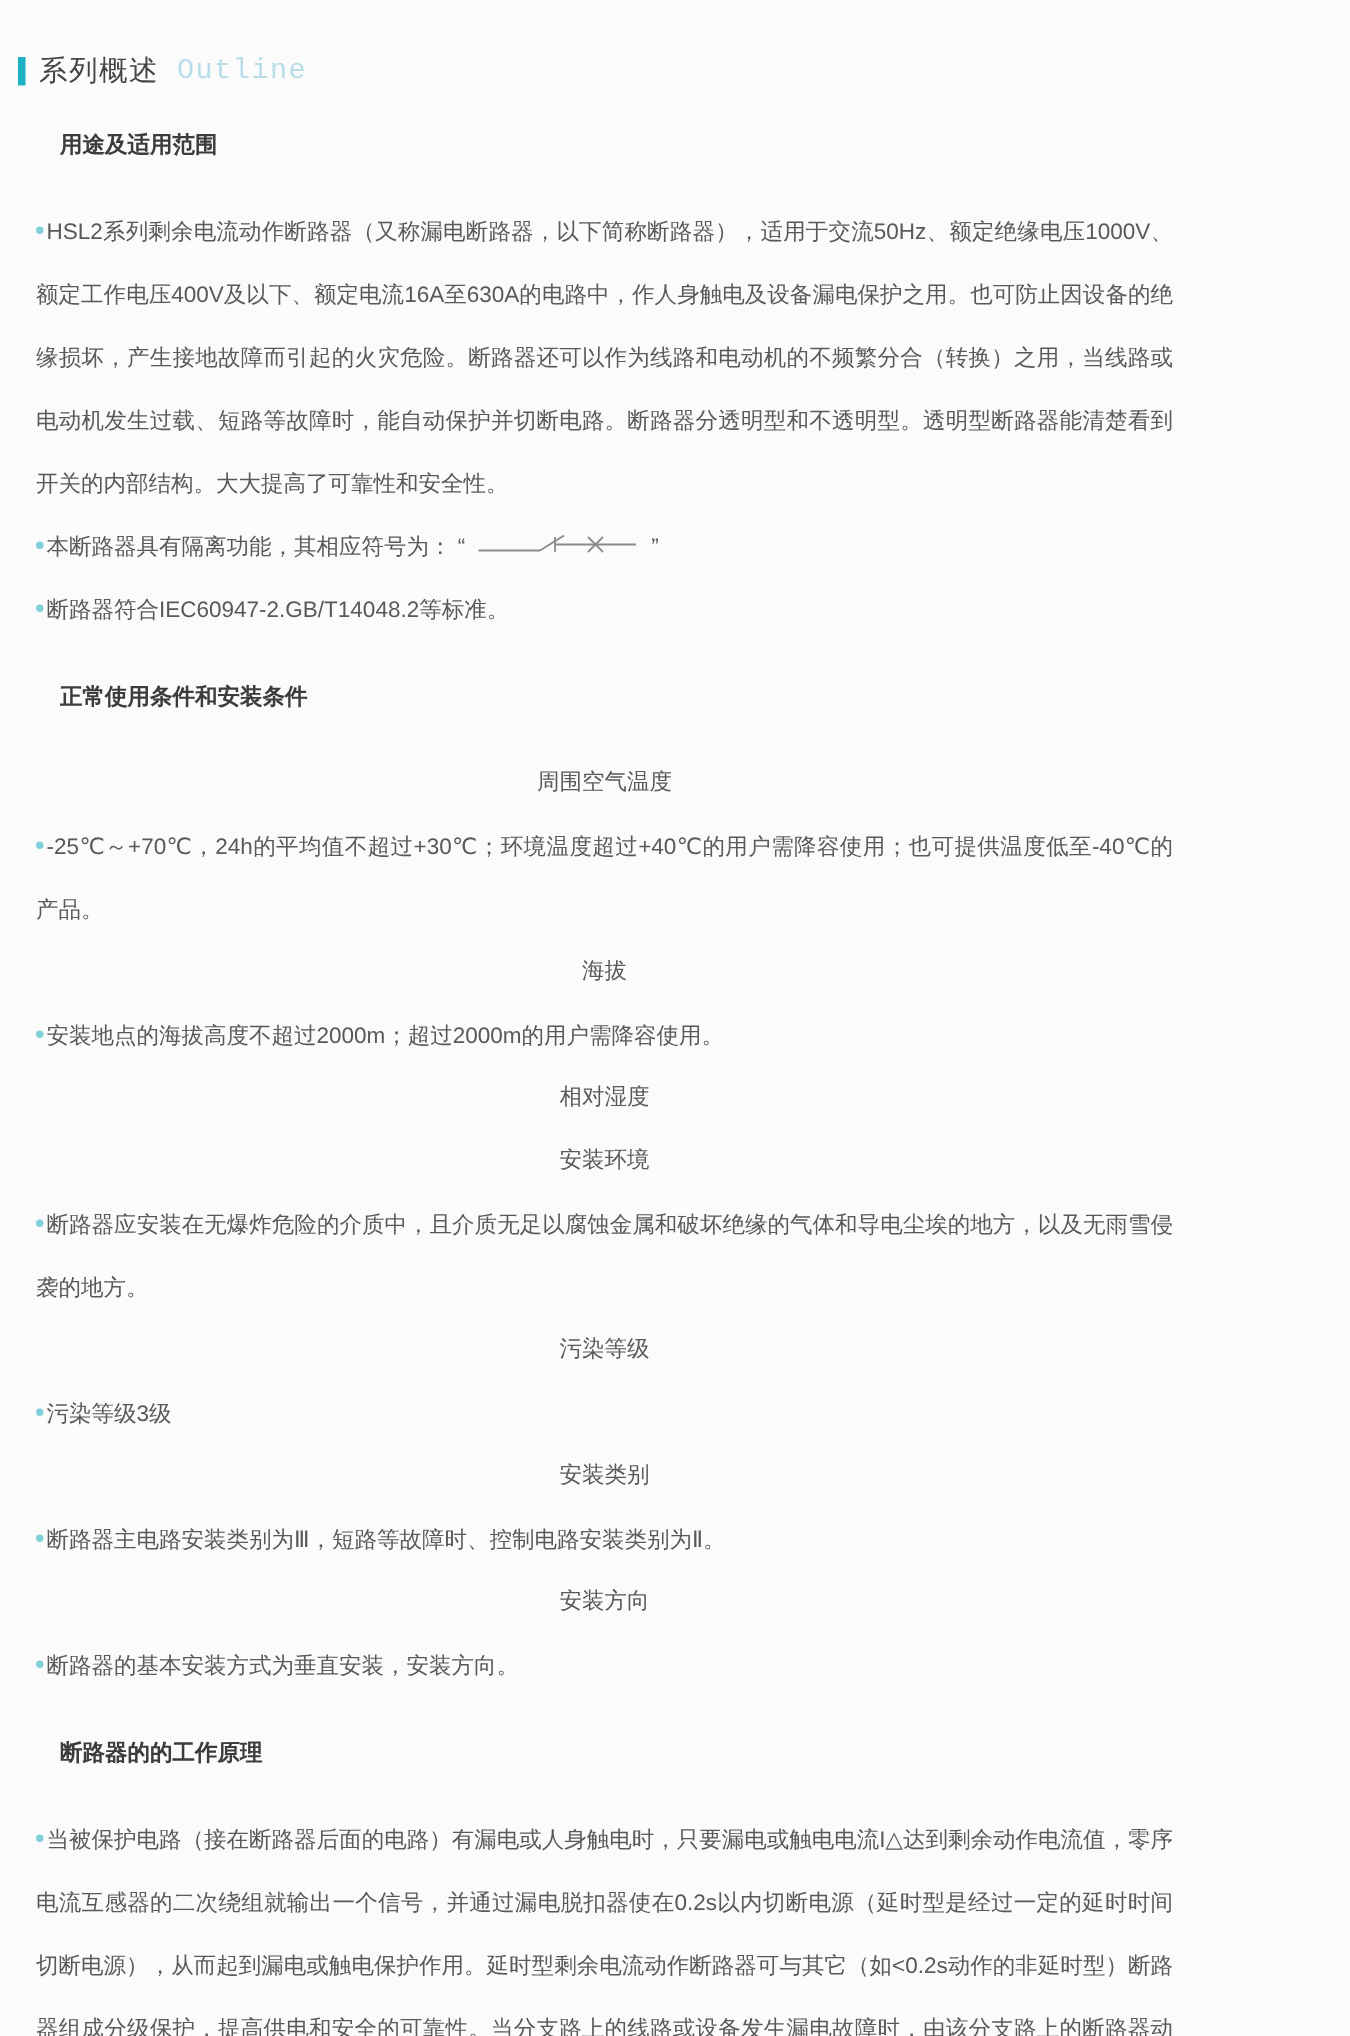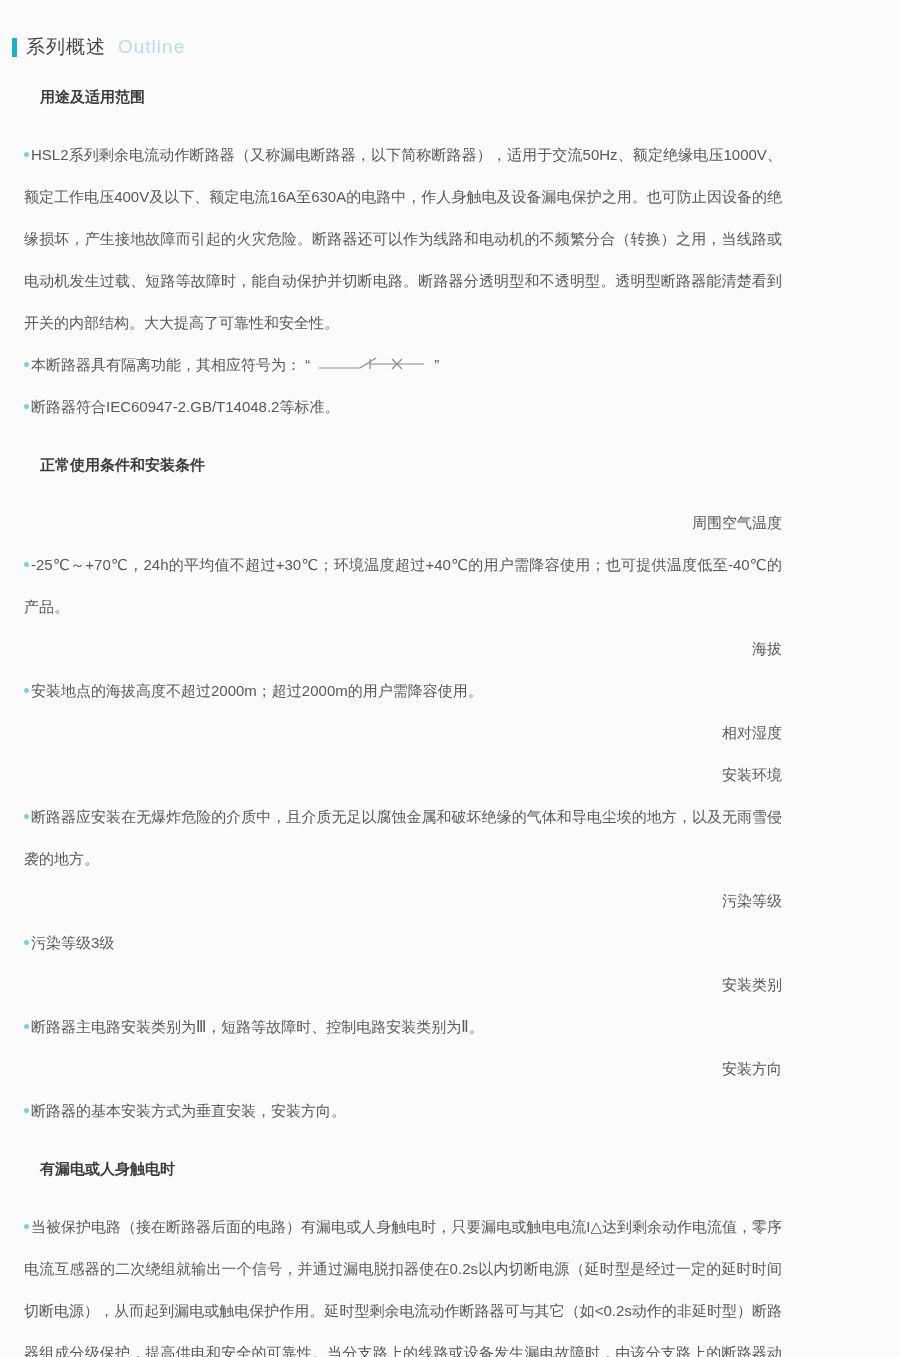--- a/index.html
+++ b/index.html
@@ -32,37 +32,38 @@
   .title-zh {
     font-size: 19px;
     color: #454545;
     letter-spacing: 1px;
   }
   .title-en {
     font-size: 19px;
     color: #b8dde9;
     margin-left: 12px;
     letter-spacing: 1px;
+    font-family: Liberation Mono, monospace;
   }
   
   .content h3 {
     margin: 16px;
     font-size: 15px;
     font-weight: bold;
     color: #3c3c3c;
     line-height: 42px;
   }
   .content p {
     margin: 0;
     font-size: 15px;
     line-height: 42px;
     color: #595959;
     text-align: justify;
   }
-  .content p.label { text-align: right; }
+  .content p.label { text-align: center; font-family: Liberation Mono, monospace; }
   .dot {
     display: inline-block;
     width: 5px;
     height: 5px;
     border-radius: 50%;
     background: #7fd0db;
     margin: 0 2px 3px 0;
     vertical-align: middle;
   }
   .iso-symbol {
@@ -119,20 +120,20 @@
 
     <p class="label">污染等级</p>
     <p><span class="dot"></span><span>污染等级3级</span></p>
 
     <p class="label">安装类别</p>
     <p><span class="dot"></span><span>断路器主电路安装类别为Ⅲ，短路等故障时、控制电路安装类别为Ⅱ。</span></p>
 
     <p class="label">安装方向</p>
     <p><span class="dot"></span><span>断路器的基本安装方式为垂直安装，安装方向。</span></p>
 
-    <h3>有漏电或人身触电时</h3>
+    <h3>断路器的的工作原理</h3>
 
     <p><span class="dot"></span><span>当被保护电路（接在断路器后面的电路）有漏电或人身触电时，只要漏电或触电电流I△达到剩余动作电流值，零序电流互感器的二次绕组就输出一个信号，并通过漏电脱扣器使在0.2s以内切断电源（延时型是经过一定的延时时间切断电源），从而起到漏电或触电保护作用。延时型剩余电流动作断路器可与其它（如&lt;0.2s动作的非延时型）断路器组成分级保护，提高供电和安全的可靠性。当分支路上的线路或设备发生漏电故障时，由该分支路上的断路器动作切断故障电路，其它电路正常工作。如果因分支路上的断路器损坏而拒动，或主电路上发生漏电故障，则由延时型动作断路器动作切断电源。</span></p>
 
     <p><span class="dot"></span><span>警告：断路器对人体同时接触被保护电路两根相线所引起的触电危险不能进行保护。</span></p>
 
   </div>
 </div>
 
 </body></html>

